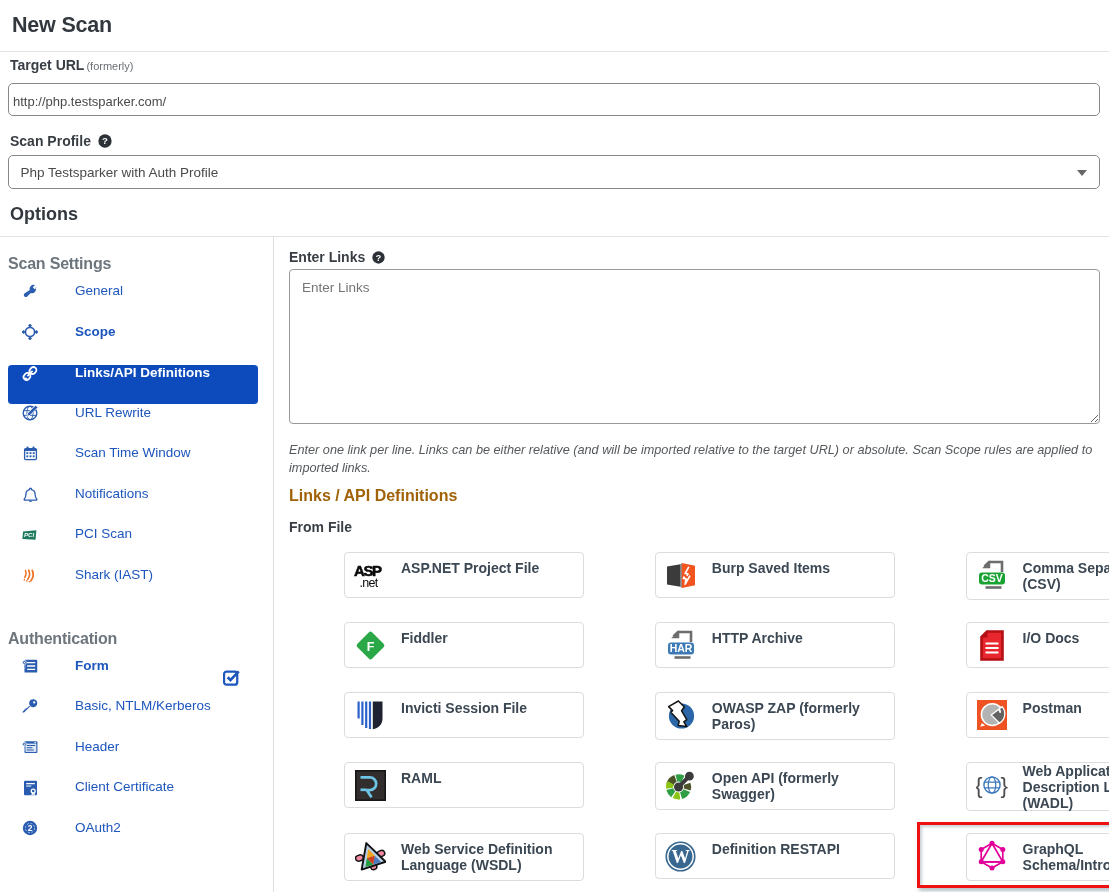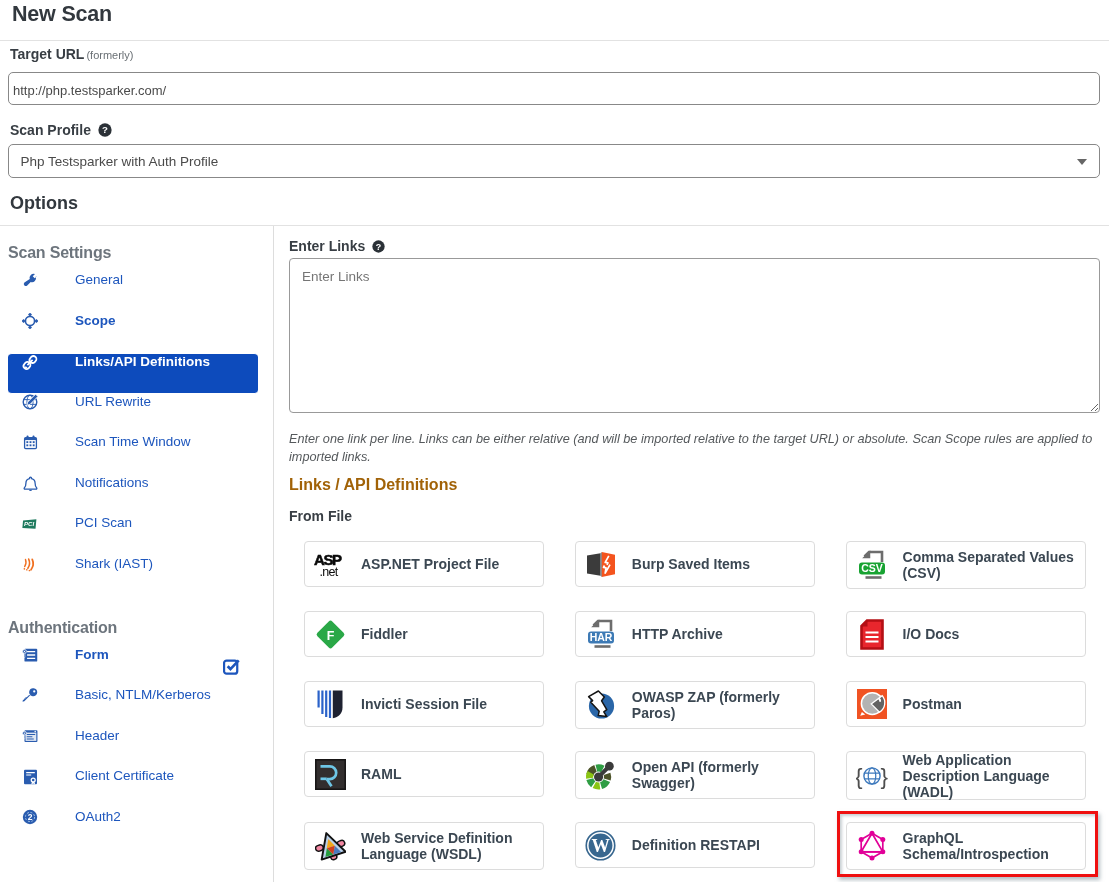--- a/index.html
+++ b/index.html
@@ -1,17 +1,17 @@
 <!DOCTYPE html>
 <html><head>
 <meta charset="utf-8">
 <style>
 * { margin:0; padding:0; box-sizing:border-box; }
 html,body { width:1109px; background:#fff; font-family:"Liberation Sans", sans-serif; color:#383e44; }
-.hdr { padding:2px 0 0 12px; }
+.hdr { padding:13px 0 0 12px; }
 .hdr h1 { font-size:21.5px; font-weight:bold; color:#32383e; letter-spacing:-0.2px;}
 .hr1 { border-bottom:1px solid #e2e2e2; margin-top:13px; }
 .top { padding:5px 9px 0 8px; }
 .lbl { font-size:14px; font-weight:bold; color:#383e44; margin:0 0 10px 2px; }
 .lbl .req { font-weight:normal; font-size:11px; color:#6a7075; margin-left:2px; }
 .tin { width:1092px; height:33px; border:1px solid #888; border-radius:5px; font-size:13px; color:#4a4a4a; padding-left:4px; font-family:"Liberation Sans",sans-serif; }
 .sel { position:relative; width:1092px; height:34px; border:1px solid #888; border-radius:5px; font-size:13.5px; color:#4a4a4a; line-height:33px; padding-left:11.5px; background:#fff; }
 .sel .car { position:absolute; right:12px; top:14px; width:0; height:0; border-left:5px solid transparent; border-right:5px solid transparent; border-top:6px solid #666; }
 .qm { display:inline-block; vertical-align:-2px; margin-left:3px; }
 .opts { font-size:18px; font-weight:bold; color:#32383e; margin:15px 0 0 10px; }
@@ -28,21 +28,21 @@
 .nav li.bold a { font-weight:bold; }
 .ckr { position:absolute; right:18px; top:11px; }
 .main { flex:1; padding:2px 9px 0 15px; }
 .mlbl { font-size:14px; font-weight:bold; color:#383e44; margin:10px 0 2px 0; }
 .ta { width:811px; height:155px; border:1px solid #999; border-radius:4px; font-size:13.5px; color:#9aa0a6; padding:10px 12px; font-family:"Liberation Sans",sans-serif; resize:vertical; }
 .note { font-style:italic; font-size:12.7px; color:#55595c; margin:13px 0 0 0; width:811px; line-height:18px; }
 .h2 { font-size:16px; font-weight:bold; color:#a16207; margin:10px 0 0 0; }
 .ffile { font-size:14px; font-weight:bold; color:#383e44; margin:14px 0 0 0; }
 .grid { margin-top:17px; }
 .frow { display:flex; align-items:flex-start; margin-left:15px; }
-.fcard { width:240px; min-height:46px; border:1px solid #dcdcdc; border-radius:4px; display:flex; align-items:center; padding:7px 8px; margin-right:30.8px; background:#fff; }
+.fcard { width:240px; min-height:46px; border:1px solid #dcdcdc; border-radius:4px; display:flex; align-items:flex-start; padding:7px 8px; margin-right:30.8px; background:#fff;margin-left:40px; }
 .fcard:last-child { margin-right:0; }
 .ficon { width:32px; flex:0 0 32px; height:30px; margin-left:1px; margin-right:15px; display:flex; align-items:center; justify-content:center; }
 .flbl { font-size:14px; font-weight:bold; color:#3b4752; line-height:16px; }
 .flbl2 { min-height:33px; max-height:33px; display:flex; align-items:center; overflow:visible; }
 .gwrap { position:relative; }
 .redbox { position:absolute; left:-9px; top:-11px; width:261px; height:66px; border:3px solid #ef1010; box-shadow:2px 3px 4px rgba(120,140,150,.55), inset 2px 2px 3px rgba(120,140,150,.4); }
 </style>
 </head>
 <body>
 <div class="hdr">

